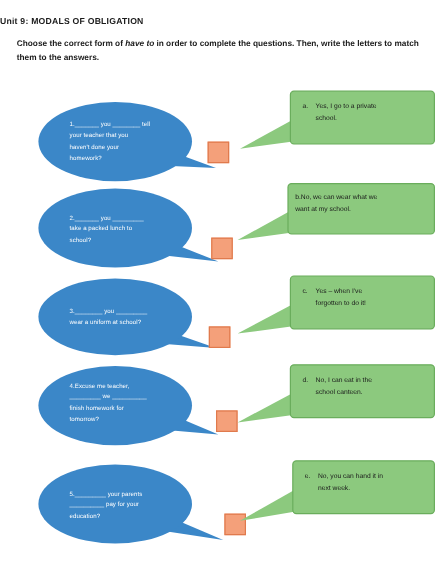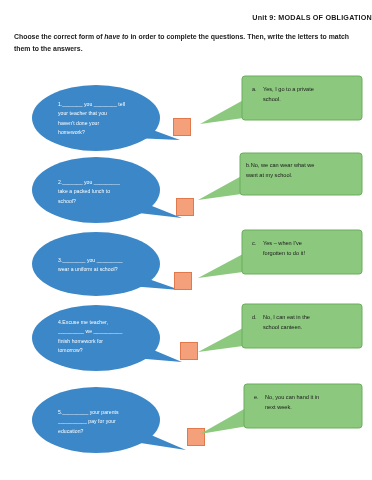--- a/index.html
+++ b/index.html
@@ -18,22 +18,22 @@
     position: relative;
     width: 372px;
     height: 480px;
   }
 
   
   .title {
     position: absolute;
     left: 0;
     top: 13px;
-    width: 372px;
-    text-align: right;
+    width: 314px;
+    text-align: left;
     font-size: 7.2px;
     font-weight: bold;
     color: #1a1a1a;
     letter-spacing: .2px;
   }
   .instructions {
     position: absolute;
     left: 14px;
     top: 31px;
     width: 346px;

